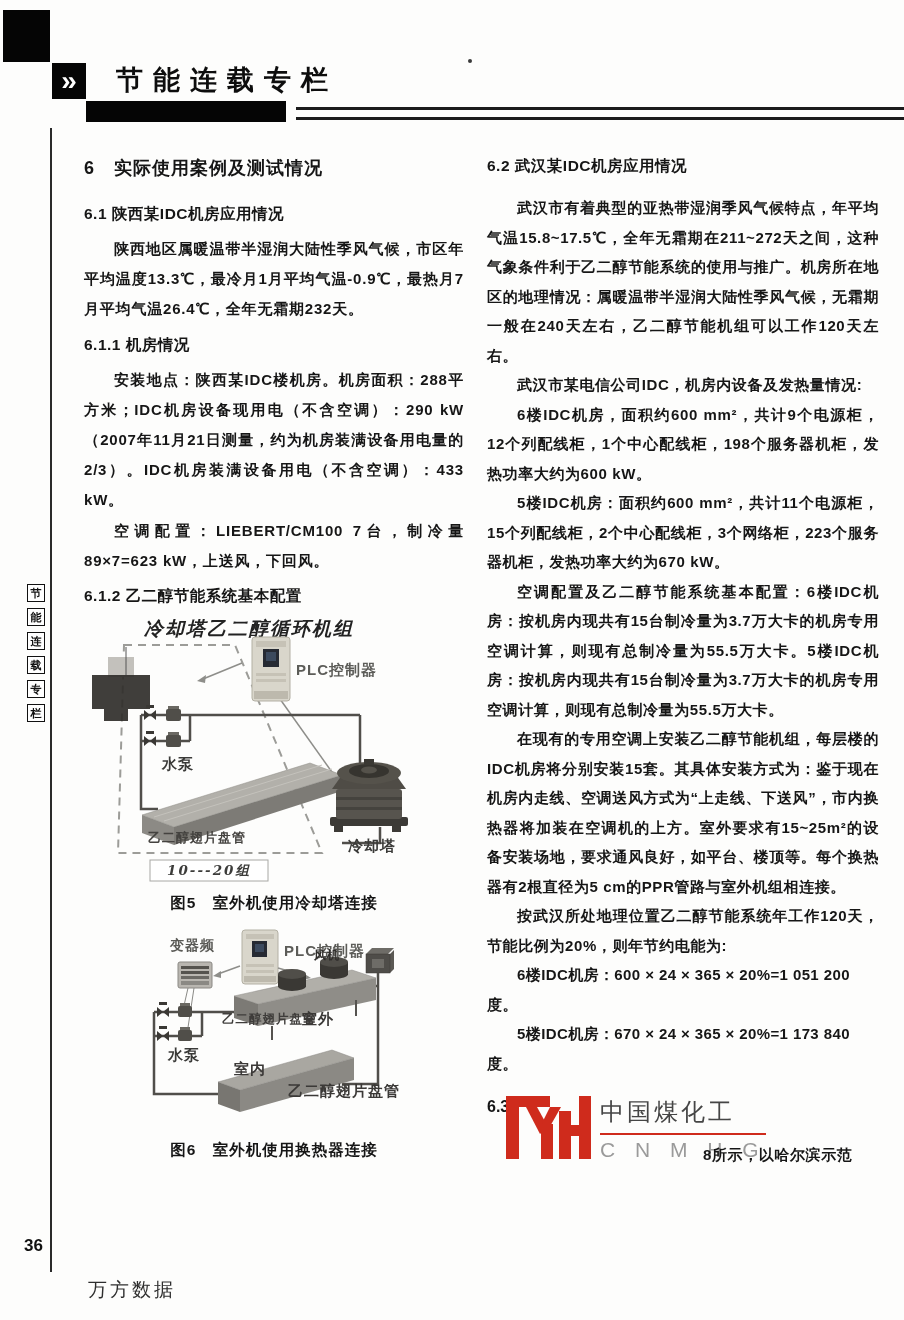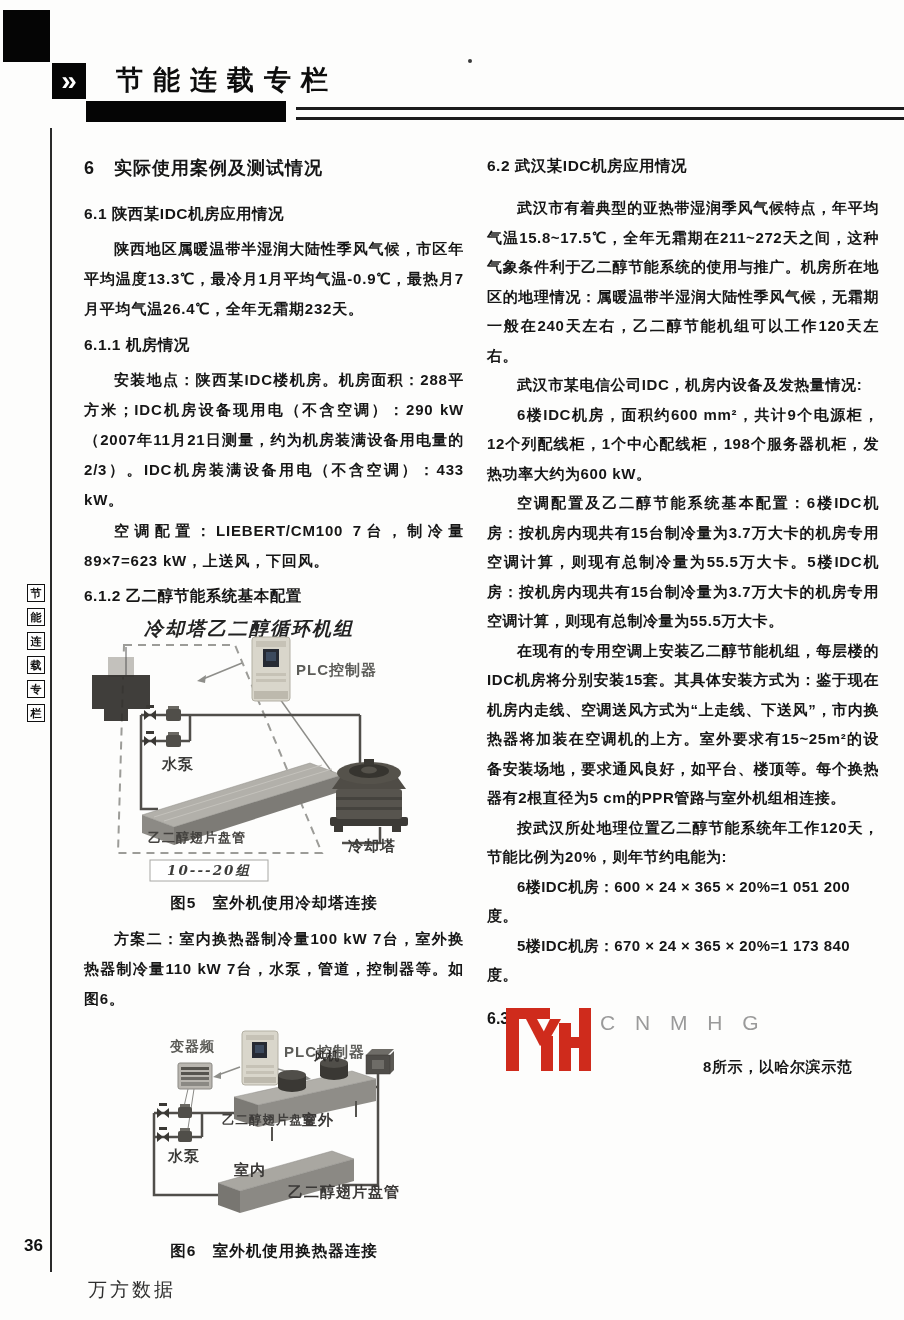--- a/index.html
+++ b/index.html
@@ -145,21 +145,20 @@
           <rect x="280" y="142" width="10" height="6" fill="#3a3833"></rect>
         </g>
         <text x="264" y="234" font-size="15" fill="#3a3a38" class="diag-label">冷却塔</text>
 
         <rect x="66" y="243" width="118" height="21" fill="#ffffff" stroke="#a8a8a4"></rect>
         <text x="125" y="258" text-anchor="middle" font-size="13.5" fill="#3c3c3a" class="fig-title">10---20组</text>
       </svg>
       <div class="fig-caption">图5　室外机使用冷却塔连接</div>
     </div>
 
-    <p class="para">方案二：室内换热器制冷量100 kW 7台，室外换热器制冷量110 kW 7台，水泵，管道，控制器等。如图6。</p>
 
     <div class="figure">
       <svg width="392" height="208" viewBox="0 0 392 208">
         <text x="86" y="26" font-size="14" fill="#5a5a56" class="diag-label">变器频</text>
 
         <g>
           <rect x="94" y="38" width="34" height="26" rx="2" fill="#b9b6b0" stroke="#8b8984"></rect>
           <rect x="97" y="42" width="28" height="3" fill="#55534e"></rect>
           <rect x="97" y="47" width="28" height="3" fill="#55534e"></rect>
           <rect x="97" y="52" width="28" height="3" fill="#6b6964"></rect>
@@ -237,20 +236,21 @@
       </svg>
       <div class="fig-caption">图6　室外机使用换热器连接</div>
     </div>
   </div>
 
   <div class="col-right">
     <div class="h-sub" style="margin-top:6px;margin-bottom:16px;">6.2 武汉某IDC机房应用情况</div>
     <p class="para">武汉市有着典型的亚热带湿润季风气候特点，年平均气温15.8~17.5℃，全年无霜期在211~272天之间，这种气象条件利于乙二醇节能系统的使用与推广。机房所在地区的地理情况：属暖温带半湿润大陆性季风气候，无霜期一般在240天左右，乙二醇节能机组可以工作120天左右。</p>
     <p class="para">武汉市某电信公司IDC，机房内设备及发热量情况:</p>
     <p class="para">6楼IDC机房，面积约600 mm²，共计9个电源柜，12个列配线柜，1个中心配线柜，198个服务器机柜，发热功率大约为600 kW。</p>
+    <p class="para">5楼IDC机房：面积约600 mm²，共计11个电源柜，15个列配线柜，2个中心配线柜，3个网络柜，223个服务器机柜，发热功率大约为670 kW。</p>
     <p class="para">空调配置及乙二醇节能系统基本配置：6楼IDC机房：按机房内现共有15台制冷量为3.7万大卡的机房专用空调计算，则现有总制冷量为55.5万大卡。5楼IDC机房：按机房内现共有15台制冷量为3.7万大卡的机房专用空调计算，则现有总制冷量为55.5万大卡。</p>
     <p class="para">在现有的专用空调上安装乙二醇节能机组，每层楼的IDC机房将分别安装15套。其具体安装方式为：鉴于现在机房内走线、空调送风方式为“上走线、下送风”，市内换热器将加装在空调机的上方。室外要求有15~25m²的设备安装场地，要求通风良好，如平台、楼顶等。每个换热器有2根直径为5 cm的PPR管路与室外机组相连接。</p>
     <p class="para">按武汉所处地理位置乙二醇节能系统年工作120天，节能比例为20%，则年节约电能为:</p>
     <p class="calc-line">6楼IDC机房：600 × 24 × 365 × 20%=1 051 200度。</p>
     <p class="calc-line">5楼IDC机房：670 × 24 × 365 × 20%=1 173 840度。</p>
 
     <div class="logo-block">
       <span class="s63">6.3</span>
       <span class="cmcc-mark">
         <svg width="92" height="68" viewBox="0 0 92 68">
@@ -260,20 +260,21 @@
             <polygon points="24,13 35,13 46,33 38,40"></polygon>
             <polygon points="48,13 59,13 46,36 40,29"></polygon>
             <rect x="39" y="30" width="12" height="35"></rect>
             <rect x="57" y="17" width="12" height="48"></rect>
             <rect x="77" y="2" width="12" height="63"></rect>
             <rect x="57" y="31" width="24" height="11"></rect>
           </g>
         </svg>
       </span>
       <span class="cmcc-text">
+        <div class="cmcc-cn">中国煤化工</div>
         <div class="cmcc-en">C N M H G</div>
       </span>
       <span class="p9-frag">8所示，以哈尔滨示范</span>
     </div>
   </div>
 
   <div class="page-number">36</div>
   <div class="wanfang">万方数据</div>
 </div>
 

